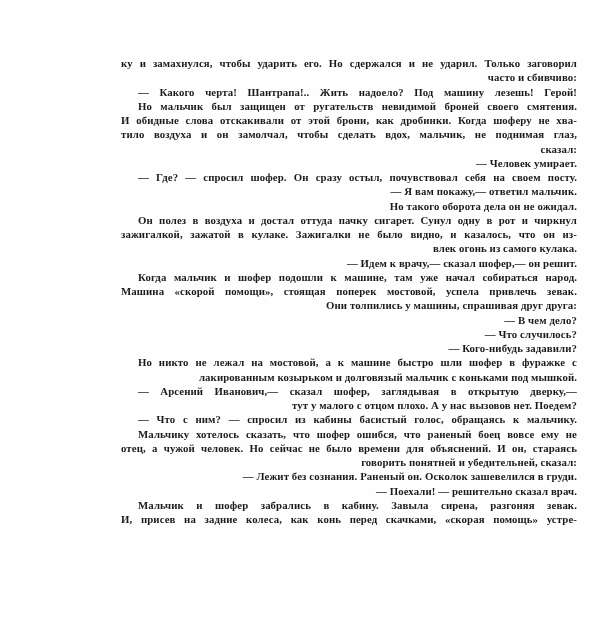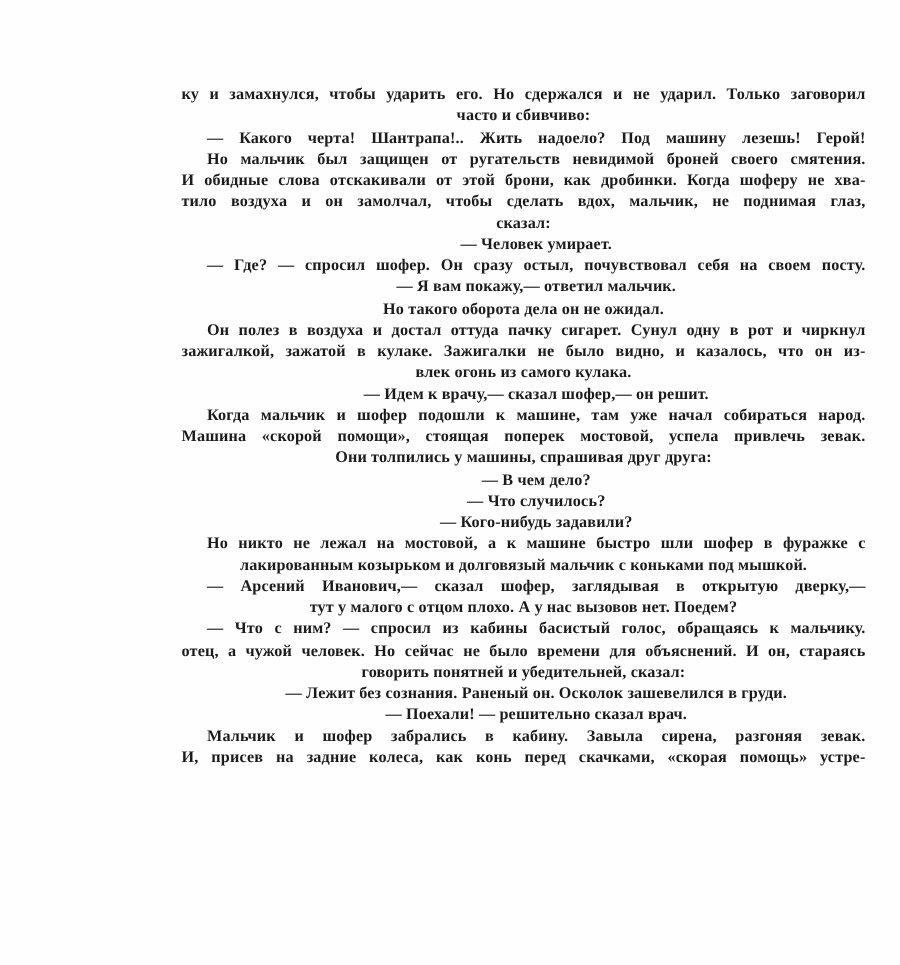--- a/index.html
+++ b/index.html
@@ -21,21 +21,21 @@
     width: 456px;
     font-family: "Liberation Serif", serif;
     font-weight: bold;
     font-size: 10.8px;
     line-height: 14.25px;
     color: #1b1b1b;
     letter-spacing: 0.1px;
     margin-left: 48px;
   }
   .ln {
-    text-align: center;
+    text-align: right;
     white-space: normal;
   }
   .ln.j {
     text-align: justify;
     text-align-last: justify;
   }
   .ln.ind {
     text-indent: 17px;
     font-family: Liberation Serif, serif;
   }
@@ -64,20 +64,21 @@
     <div class="ln j">Машина «скорой помощи», стоящая поперек мостовой, успела привлечь зевак.</div>
     <div class="ln">Они толпились у машины, спрашивая друг друга:</div>
     <div class="ln ind">— В чем дело?</div>
     <div class="ln ind">— Что случилось?</div>
     <div class="ln ind">— Кого-нибудь задавили?</div>
     <div class="ln j ind">Но никто не лежал на мостовой, а к машине быстро шли шофер в фуражке с</div>
     <div class="ln">лакированным козырьком и долговязый мальчик с коньками под мышкой.</div>
     <div class="ln j ind">— Арсений Иванович,— сказал шофер, заглядывая в открытую дверку,—</div>
     <div class="ln">тут у малого с отцом плохо. А у нас вызовов нет. Поедем?</div>
     <div class="ln j ind">— Что с ним? — спросил из кабины басистый голос, обращаясь к мальчику.</div>
+    <div class="ln j ind">Мальчику хотелось сказать, что шофер ошибся, что раненый боец вовсе ему не</div>
     <div class="ln j">отец, а чужой человек. Но сейчас не было времени для объяснений. И он, стараясь</div>
     <div class="ln">говорить понятней и убедительней, сказал:</div>
     <div class="ln ind">— Лежит без сознания. Раненый он. Осколок зашевелился в груди.</div>
     <div class="ln ind">— Поехали! — решительно сказал врач.</div>
     <div class="ln j ind">Мальчик и шофер забрались в кабину. Завыла сирена, разгоняя зевак.</div>
     <div class="ln j">И, присев на задние колеса, как конь перед скачками, «скорая помощь» устре-</div>
   </div>
 </div>
 
 </body></html>

